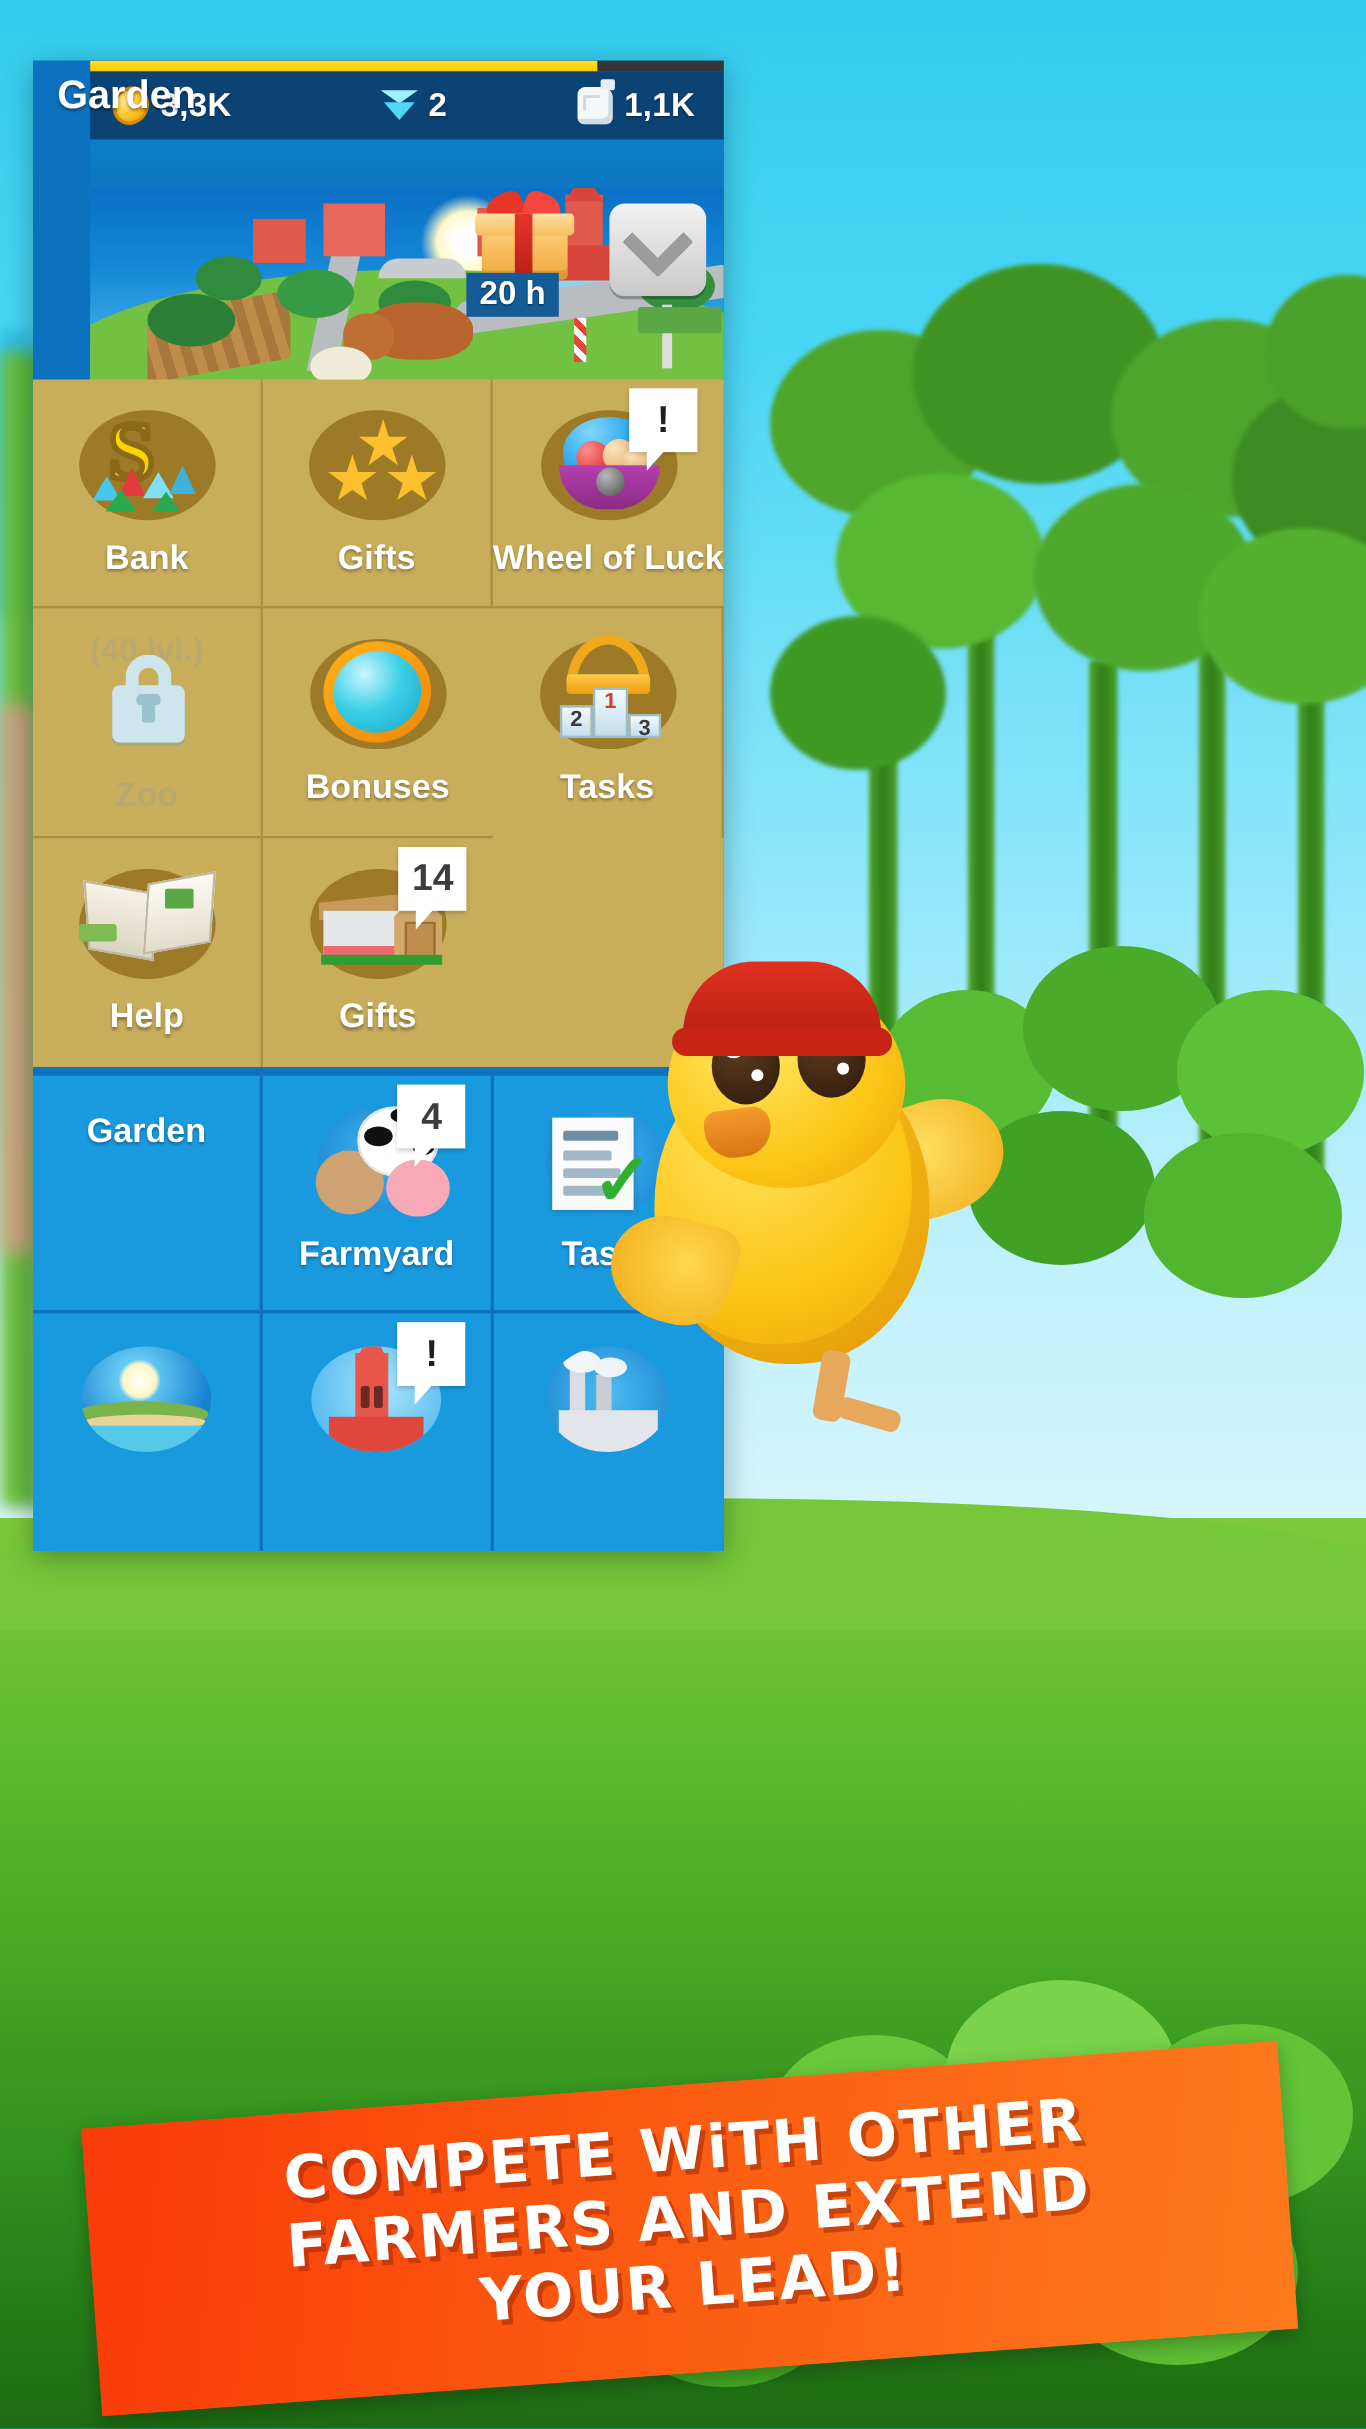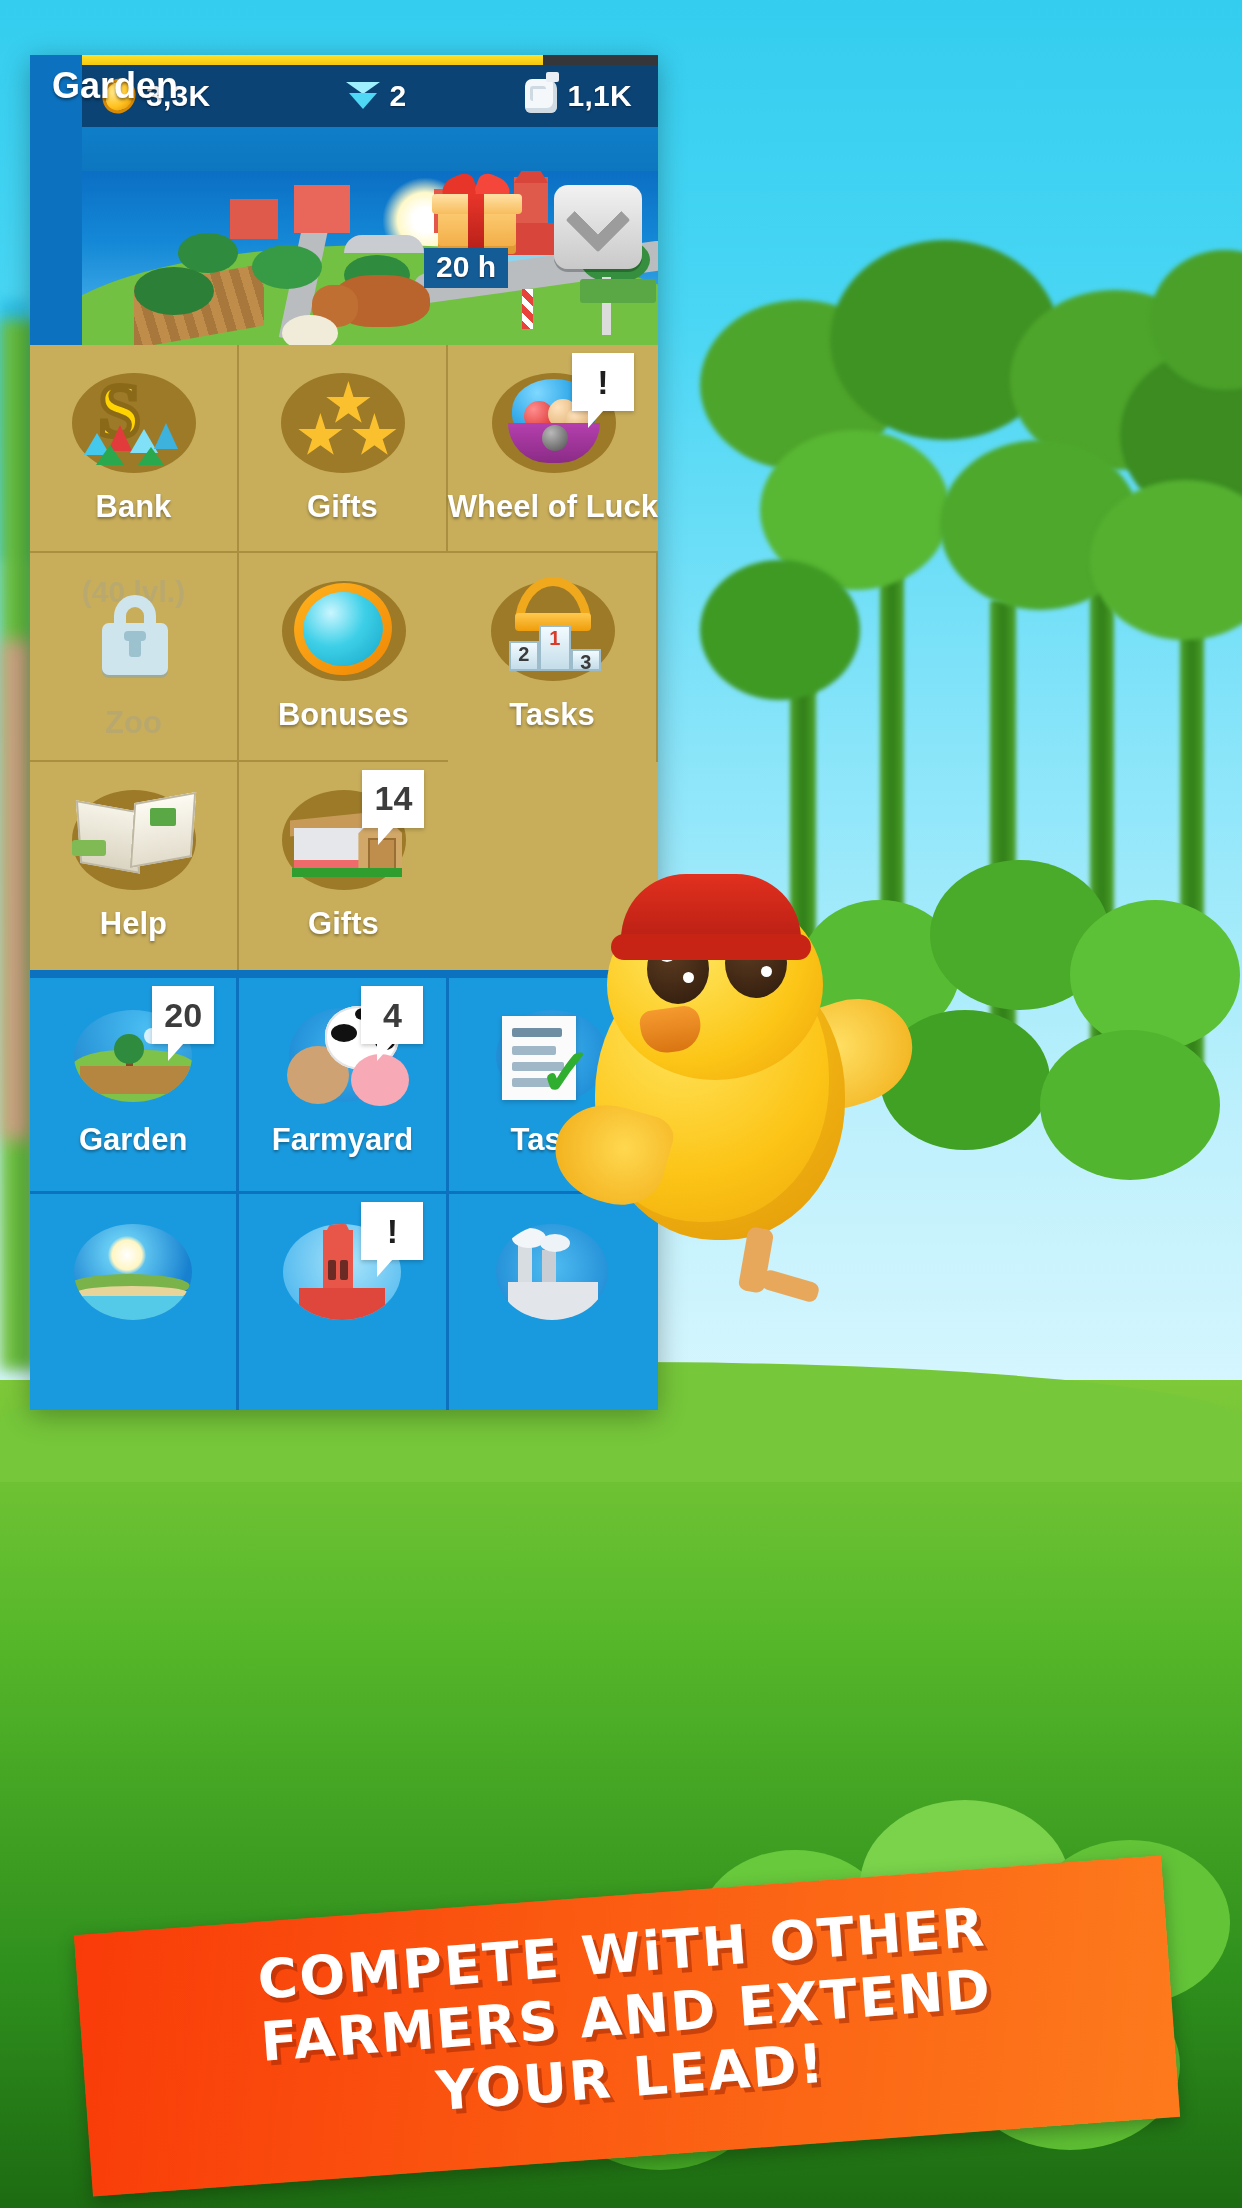--- a/index.html
+++ b/index.html
@@ -497,30 +497,20 @@
       </div>
       <div class="badge">14</div>
     </div>
     <div class="cell-label">Gifts</div>
   </div>
 </div>
 
 <div class="grid-blue">
 
   <div class="cell">
-    <div class="ic-area">
-      <div class="garden-ic">
-        <div class="g-cloud"></div>
-        <div class="g-hill"></div>
-        <div class="g-trunk2"></div>
-        <div class="g-tree"></div>
-        <div class="g-field"></div>
-      </div>
-      <div class="badge">20</div>
-    </div>
     <div class="cell-label">Garden</div>
   </div>
 
   <div class="cell">
     <div class="ic-area">
       <div style="position:absolute;left:22px;top:8px;width:108px;height:94px;border-radius:50%;background:radial-gradient(circle at 50% 45%,#3fb3ef,#1782cf);"></div>
       <div class="fy">
         <div class="monkey"></div>
         <div class="cowhead">
           <span class="cowspot" style="left:6px;top:18px;width:26px;height:18px;"></span>

